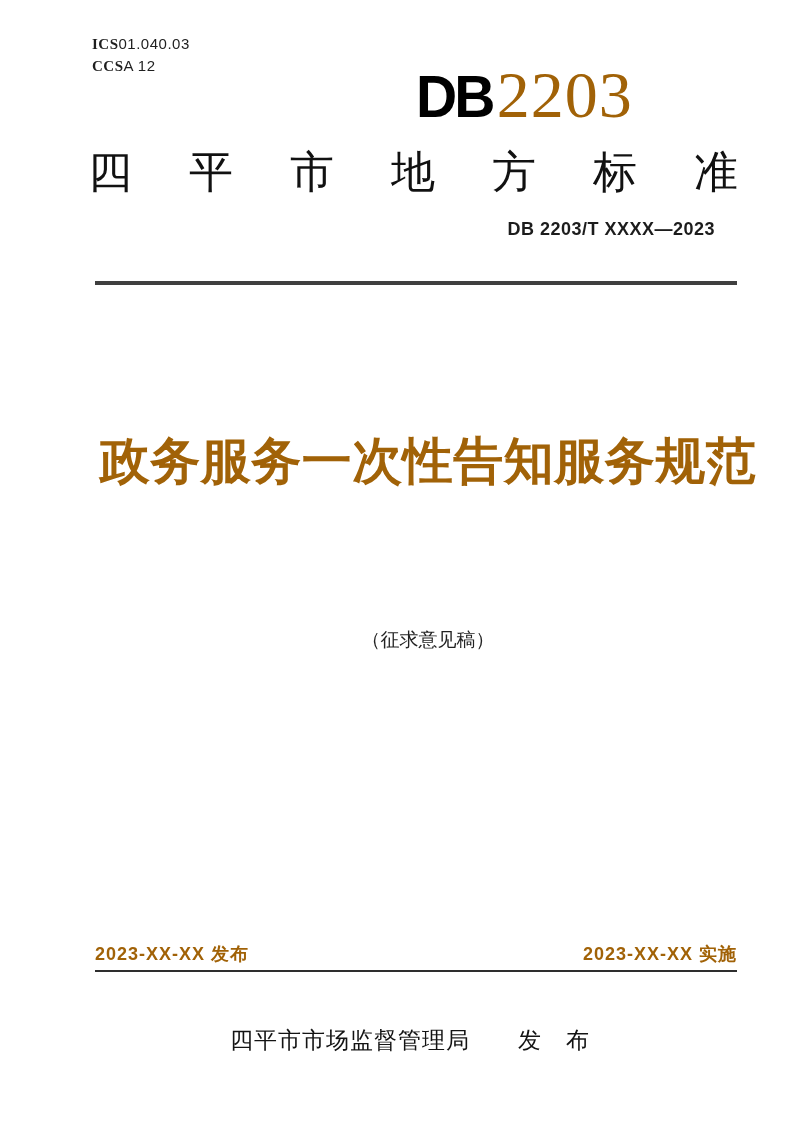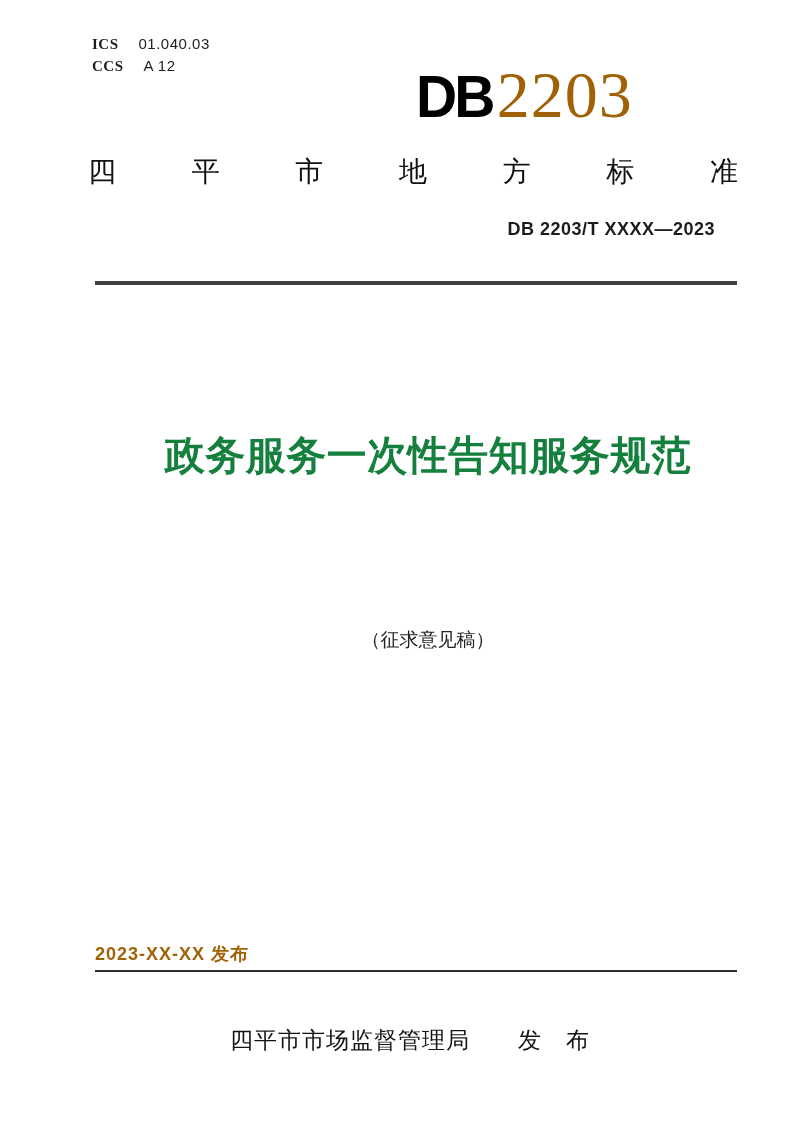--- a/index.html
+++ b/index.html
@@ -23,21 +23,21 @@
     left: 92px;
     top: 33px;
     font-size: 15px;
     line-height: 22px;
     letter-spacing: 0.5px;
     color: #1f1f1f;
   }
   .ics-block .code-label {
     font-family: "Liberation Serif", "DejaVu Serif", serif;
     font-weight: 600;
-    margin-right: 20px;
+    margin-right: 0;
   }
   .ics-block .code-value {
     font-family: "Liberation Sans", "DejaVu Sans", sans-serif;
     font-weight: 500;
   }
 
   
   .db-logo {
     position: absolute;
     top: 62px;
@@ -64,21 +64,21 @@
     vertical-align: baseline;
     color: #a16207;
   }
 
   
   .standard-name {
     position: absolute;
     left: 88px;
     top: 150px;
     width: 650px;
-    font-size: 28px;
+    font-size: 44px;
     font-weight: 500;
     color: #111111;
     text-align: justify;
     text-align-last: justify;
     text-justify: inter-character;
     line-height: 44px;
   }
 
   
   .doc-number {
@@ -108,24 +108,24 @@
     background: #2e2e2e;
   }
 
   
   .doc-title {
     position: absolute;
     left: 428px;
     top: 428px;
     transform: translateX(-50%);
     white-space: nowrap;
-    font-size: 40px;
+    font-size: 50px;
     font-weight: 700;
     letter-spacing: 0.5px;
-    color: #15803d;
+    color: #a16207;
   }
 
   
   .draft-note {
     position: absolute;
     left: 428px;
     top: 627px;
     transform: translateX(-50%);
     white-space: nowrap;
     font-family: "Liberation Serif", "DejaVu Serif", serif;
@@ -185,19 +185,20 @@
   <div class="doc-number">DB 2203/T XXXX—2023</div>
 
   <div class="rule rule-top"></div>
 
   <div class="doc-title">政务服务一次性告知服务规范</div>
 
   <div class="draft-note">（征求意见稿）</div>
 
   <div class="dates-row">
     <span>2023-XX-XX 发布</span>
+    <span>2023-XX-XX 实施</span>
   </div>
 
   <div class="rule rule-bottom"></div>
 
   <div class="publisher">四平市市场监督管理局　　发　布</div>
 
 </div>
 
 </body></html>

